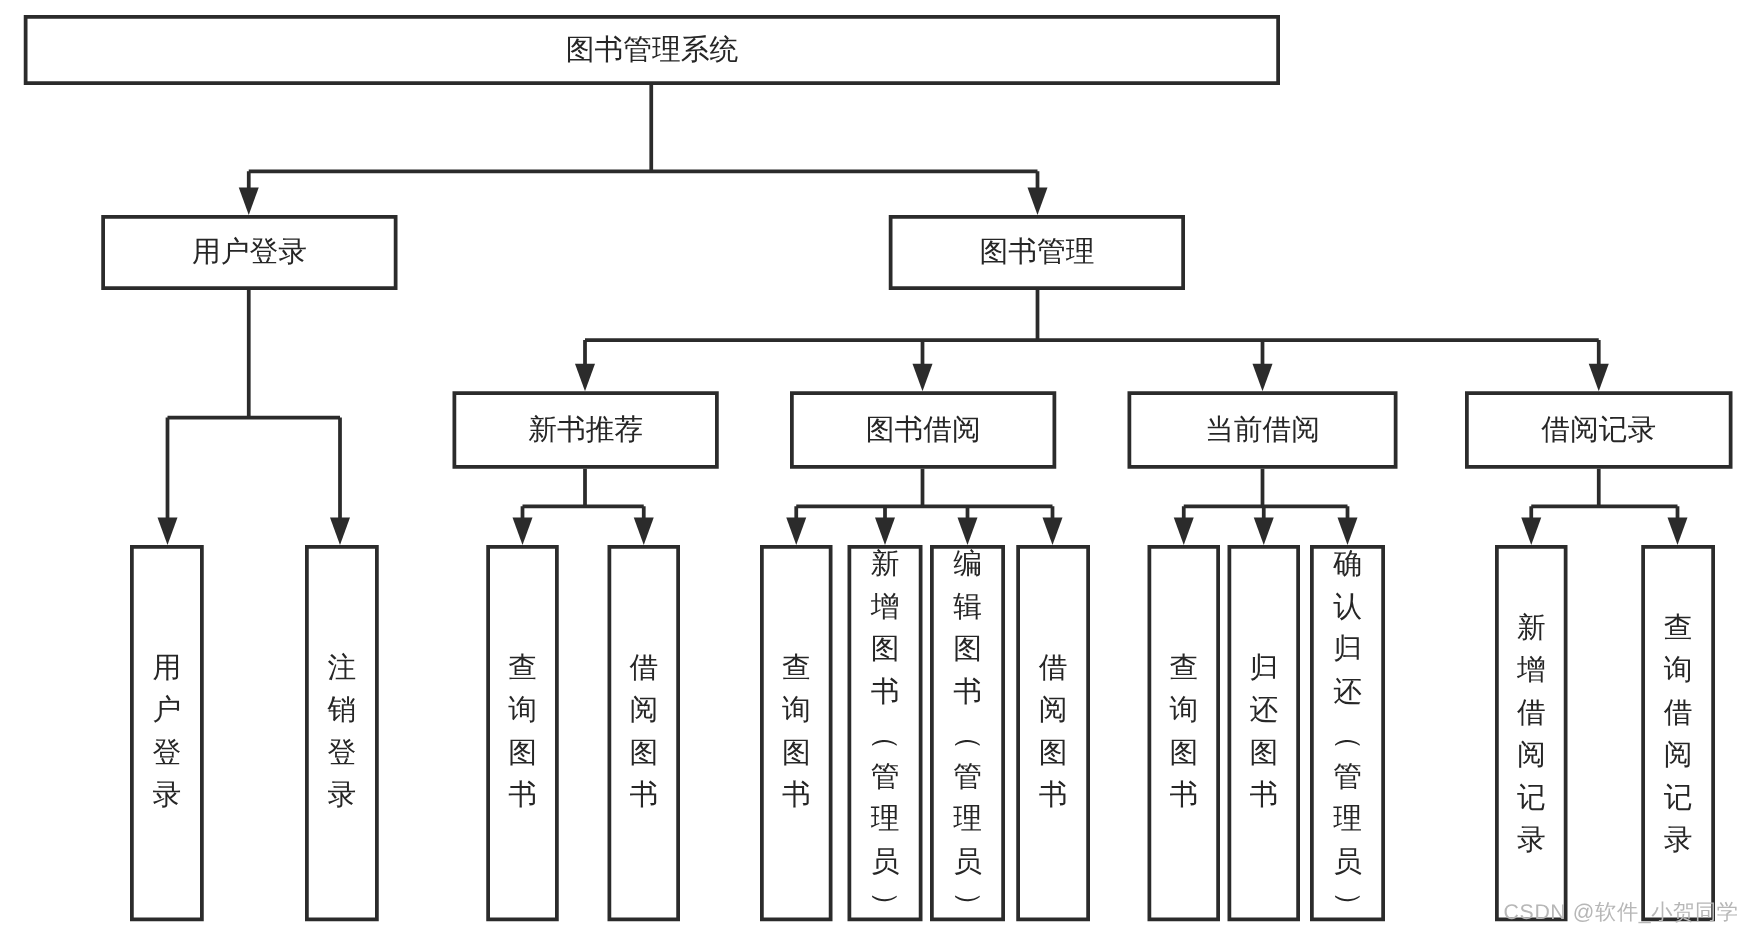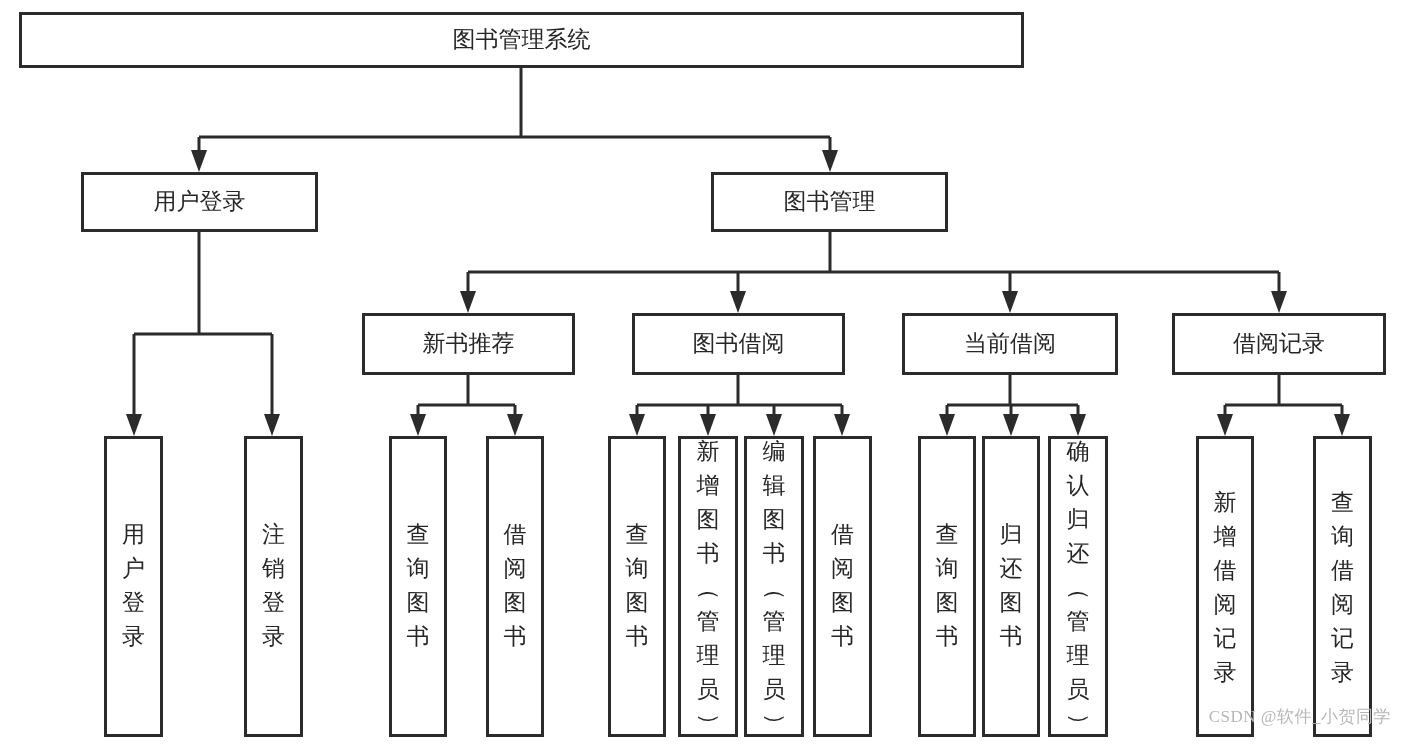--- a/index.html
+++ b/index.html
@@ -50,22 +50,22 @@
     fill: none;
     stroke-linecap: butt;
   }
   .arrow-head {
     fill: #2b2b2b;
     stroke: none;
   }
   .watermark {
     position: absolute;
     right: 14px;
-    bottom: 19px;
-    font-family: Liberation Serif, serif;
+    bottom: 6px;
+    font-family: Liberation Sans, sans-serif;
     font-size: 17px;
     color: #b7b7b7;
     letter-spacing: 0.5px;
     white-space: nowrap;
     user-select: none;
   }
 </style>
 </head>
 <body>
 

